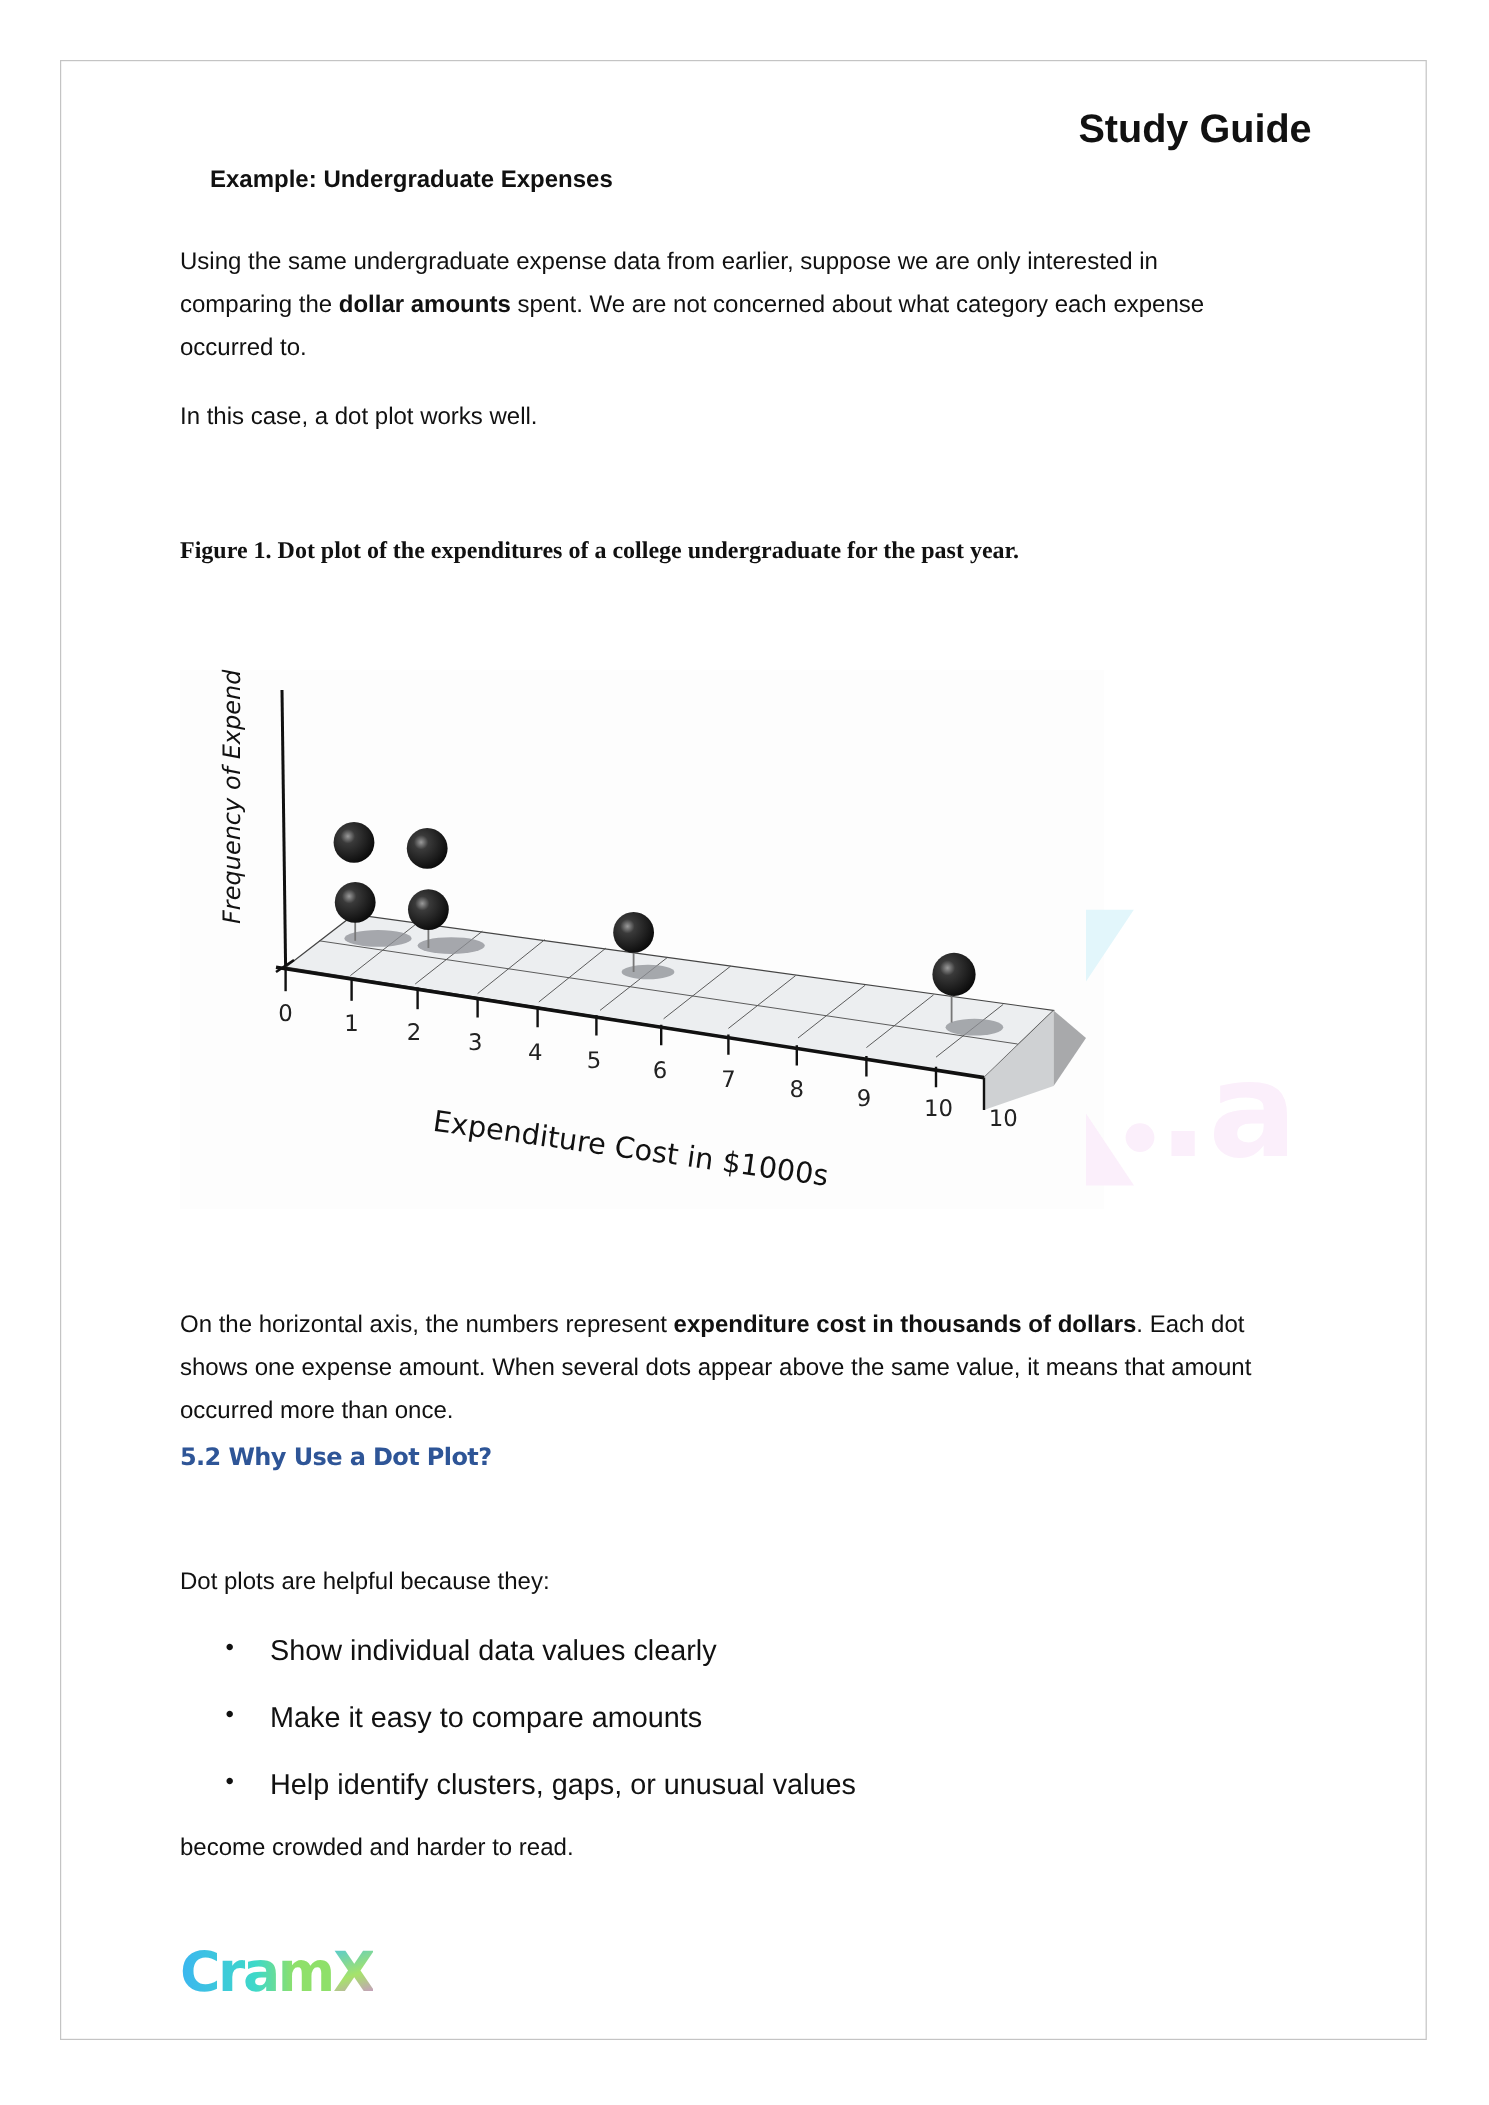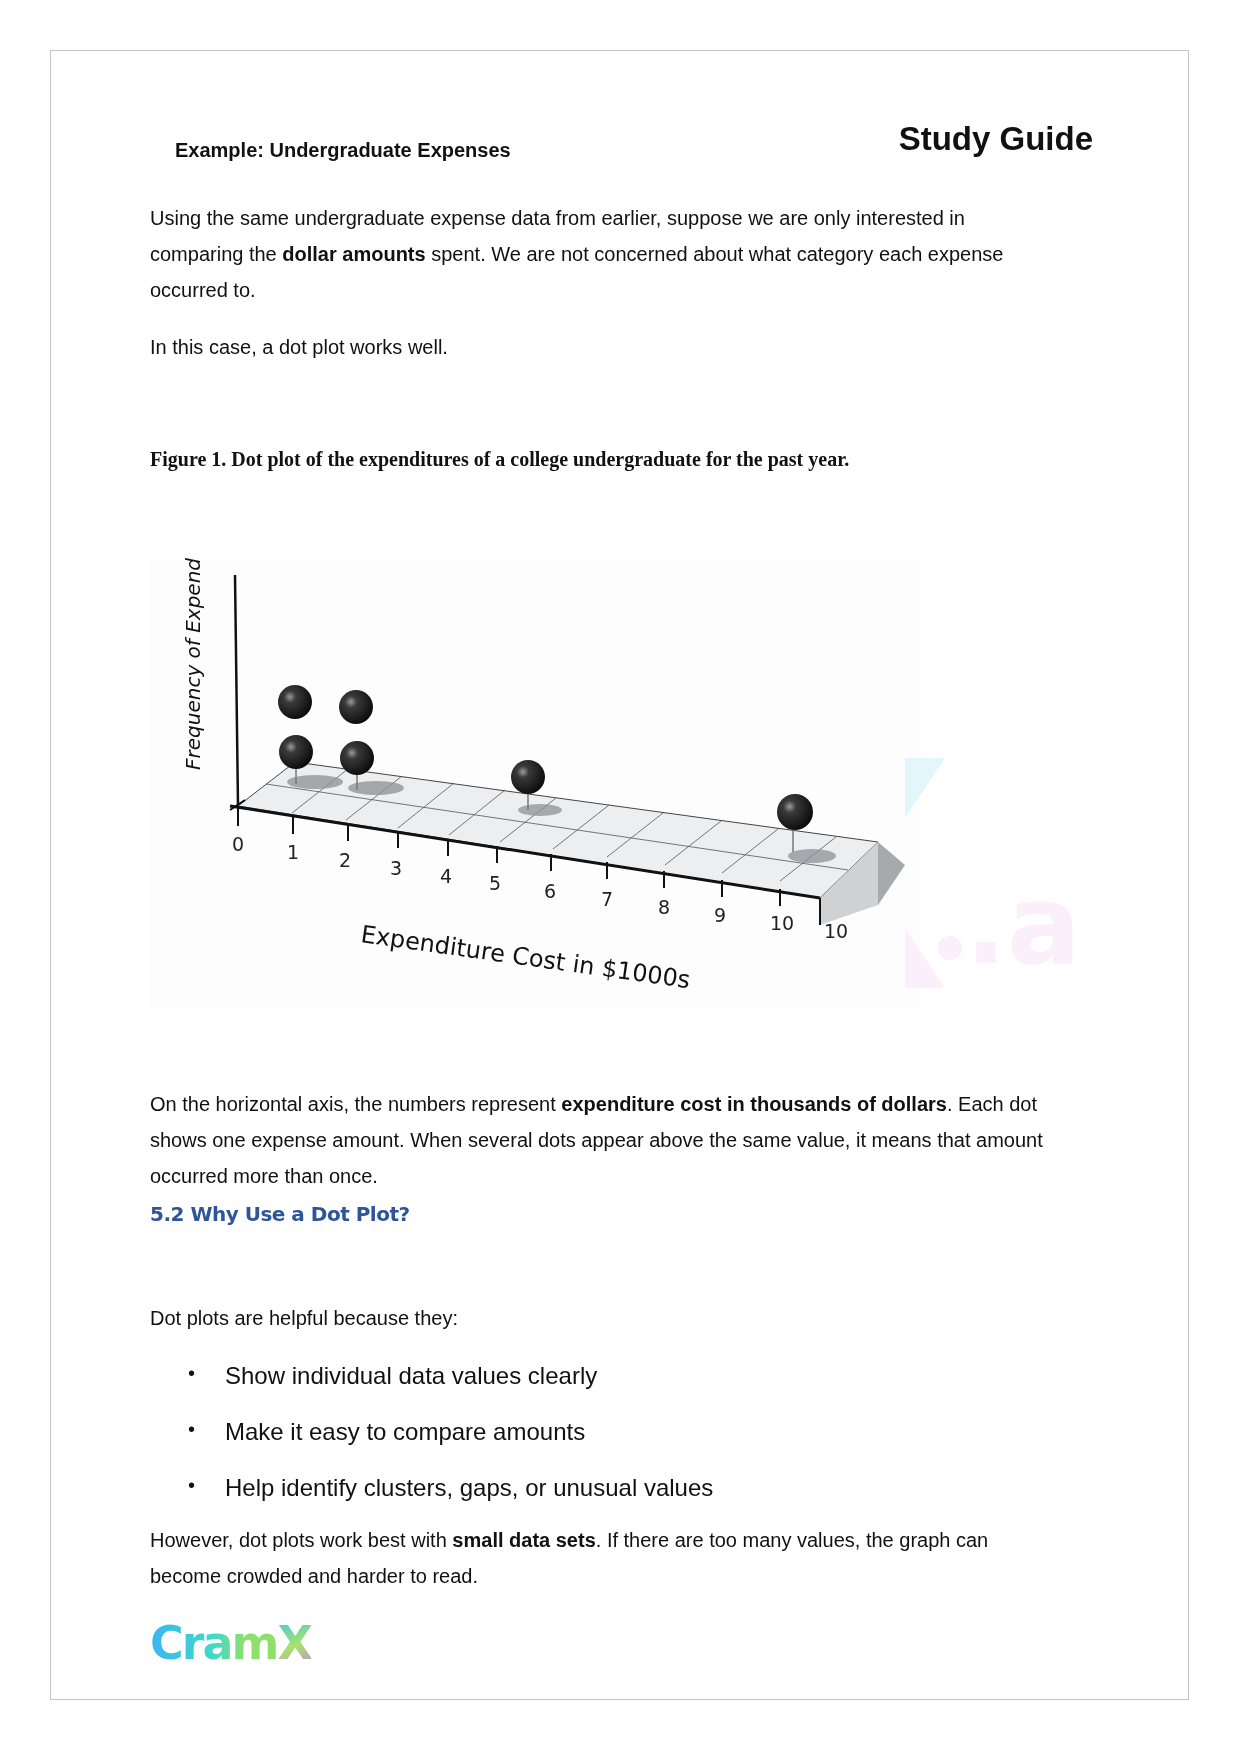--- a/index.html
+++ b/index.html
@@ -1,19 +1,19 @@
 <!DOCTYPE html>
 <html><head>
 <meta charset="utf-8">
 <style>
   html, body { margin: 0; padding: 0; background: #ffffff; }
   body { width: 1241px; height: 1754px; position: relative; font-family: "Liberation Sans", sans-serif; color: #111; }
   .page { position: absolute; left: 50px; top: 50px; width: 1139px; height: 1650px; border: 1.5px solid #c4c4c4; box-sizing: border-box; }
   .abs { position: absolute; }
-  .doc-title { right: 148px; top: 88px; font-size: 33px; font-weight: bold; text-align: left; margin-top: 32px; }
+  .doc-title { right: 148px; top: 88px; font-size: 33px; font-weight: bold; text-align: left; }
   .p { left: 150px; width: 940px; font-size: 20px; line-height: 36px; }
   .bold { font-weight: bold; }
   .section-h { left: 150px; top: 1202px; font-size: 20px; font-weight: bold; color: #2e5597; font-family: "DejaVu Sans", sans-serif; letter-spacing: -0.5px; }
   .bullet { left: 188px; font-size: 20px; }
   .bullet-text { left: 225px; font-size: 24px; }
   .chart-box { left: 150px; top: 558px; width: 770px; height: 450px; }
   .logo { left: 150px; top: 1616px; font-size: 46px; font-weight: bold; font-family: "DejaVu Sans", sans-serif; letter-spacing: -2px; text-align: right; }
   .logo-text { background: linear-gradient(90deg, #3bb6f0 0%, #3fd9c8 50%, #8fe06a 75%); -webkit-background-clip: text; background-clip: text; color: transparent; }
   .logo-x { background: linear-gradient(160deg, #3ec4ef 0%, #a6e36a 55%, #d77ae8 100%); -webkit-background-clip: text; background-clip: text; color: transparent; }
 </style>
@@ -151,17 +151,16 @@
 <div class="abs p" style="top:1300px;">Dot plots are helpful because they:</div>
 
 <div class="abs bullet" style="top:1362px;">•</div>
 <div class="abs bullet-text" style="top:1362px;">Show individual data values clearly</div>
 <div class="abs bullet" style="top:1418px;">•</div>
 <div class="abs bullet-text" style="top:1418px;">Make it easy to compare amounts</div>
 <div class="abs bullet" style="top:1474px;">•</div>
 <div class="abs bullet-text" style="top:1474px;">Help identify clusters, gaps, or unusual values</div>
 
 <div class="abs p" style="top:1522px;">
-  <div><span>However, dot plots work best with </span><span class="bold">small data sets</span><span>. If there are too many values, the graph can</span></div>
   <div>become crowded and harder to read.</div>
 </div>
 
 <div class="abs logo"><span class="logo-text">Cram</span><span class="logo-x">X</span></div>
 
 </body></html>

